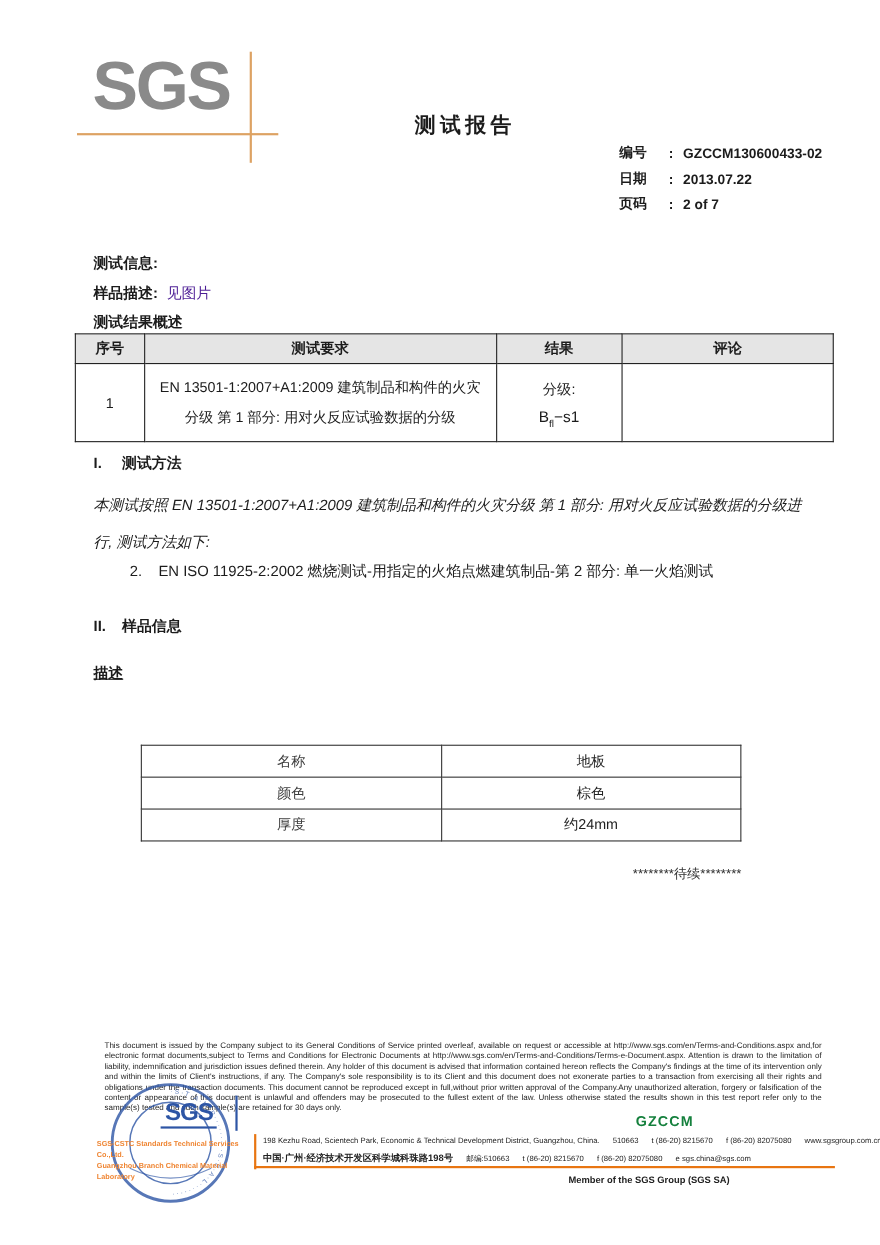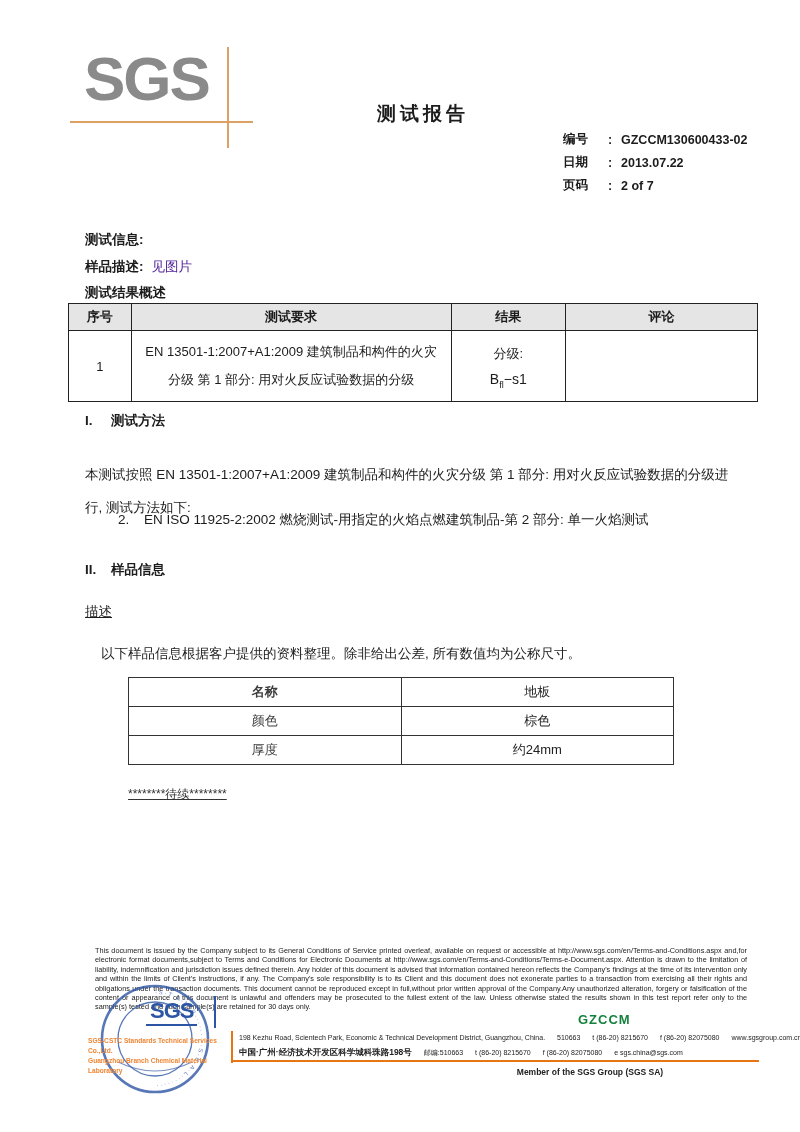--- a/index.html
+++ b/index.html
@@ -34,31 +34,31 @@
   .req-cell{padding:2px 12px !important;line-height:28px;}
   .res-line1{margin-top:2px;}
   .res-grade{margin-top:8px;font-size:14px;}
   .res-grade sub{font-size:9px;}
   
   .h-num{display:inline-block;width:26px;font-weight:bold;}
   .heading{position:absolute;left:85px;font-size:13.5px;font-weight:bold;}
   .para{position:absolute;left:85px;width:648px;font-size:13.5px;line-height:33px;}
   .methods{position:absolute;left:118px;top:505px;font-size:13.5px;line-height:29px;}
   .m-no{display:inline-block;width:26px;}
-  .subhead{position:absolute;left:85px;top:603px;font-size:13.5px;font-weight:normal;
+  .subhead{position:absolute;left:85px;top:603px;font-size:13.5px;font-weight:bold;
     text-decoration:underline;}
   .note{position:absolute;left:101px;top:645px;width:640px;font-size:13.5px;}
   
   .stable{position:absolute;left:128px;top:677px;width:546px;border-collapse:collapse;
     font-size:13px;}
   .stable td{border:1.2px solid #333;height:26px;text-align:center;color:#3d3d3d;}
   .stable td.sv{color:#222;}
   .stable sup{font-size:9px;}
-  .continued{position:absolute;left:128px;top:786px;width:546px;text-align:left;
-    font-size:12px;color:#333;text-decoration:underline;}
+  .continued{position:absolute;left:128px;top:786px;width:546px;text-align:right;
+    font-size:12px;color:#333;}
   
   .disclaimer{position:absolute;left:95px;top:946px;width:652px;font-size:7.3px;
     line-height:9.4px;text-align:justify;color:#222;}
   .stamp{position:absolute;left:98px;top:982px;}
   .f-logo{position:absolute;left:146px;top:1000px;font-size:22px;font-weight:bold;
     color:#2d55a5;line-height:1;border-bottom:2px solid #2d55a5;padding:0 4px 2px 4px;
     letter-spacing:-1px;}
   .f-logo-vline{position:absolute;left:214px;top:996px;width:1.5px;height:32px;background:#2d55a5;}
   .company{position:absolute;left:88px;top:1036px;width:140px;font-size:6.6px;
     line-height:10px;color:#ef8532;font-weight:bold;}
@@ -123,37 +123,36 @@
         <div class="res-grade"><span>B</span><sub>fl</sub><span>−s1</span></div>
       </td>
       <td></td>
     </tr>
   </tbody>
     </table>
 
   <div class="heading" style="top:412px;">
     <span class="h-num">I.</span><span>测试方法</span>
   </div>
-  <div class="para" style="top:458px;">本测试按照 EN 13501-1:2007+A1:2009 建筑制品和构件的火灾分级 第 1 部分: 用对火反应试验数据的分级进行, 测试方法如下:</div>
+  <div class="para" style="top:443px;font-style:italic;">本测试按照 EN 13501-1:2007+A1:2009 建筑制品和构件的火灾分级 第 1 部分: 用对火反应试验数据的分级进行, 测试方法如下:</div>
   <div class="methods">
     <div>
       <span class="m-no">2.</span><span>EN ISO 11925-2:2002 燃烧测试-用指定的火焰点燃建筑制品-第 2 部分: 单一火焰测试</span>
     </div>
   </div>
 
   <div class="heading" style="top:561px;">
     <span class="h-num">II.</span><span>样品信息</span>
   </div>
   <div class="subhead">描述</div>
-  <div class="note">以下样品信息根据客户提供的资料整理。除非给出公差, 所有数值均为公称尺寸。</div>
 
   <table class="stable">
     <tbody>
         <tr>
-      <td style="width:50%;font-weight:bold;">名称</td>
+      <td style="width:50%;">名称</td>
       <td class="sv">地板</td>
     </tr>
     <tr>
       <td>颜色</td>
       <td class="sv">棕色</td>
     </tr>
     <tr>
       <td>厚度</td>
       <td class="sv">约24mm</td>
     </tr>

